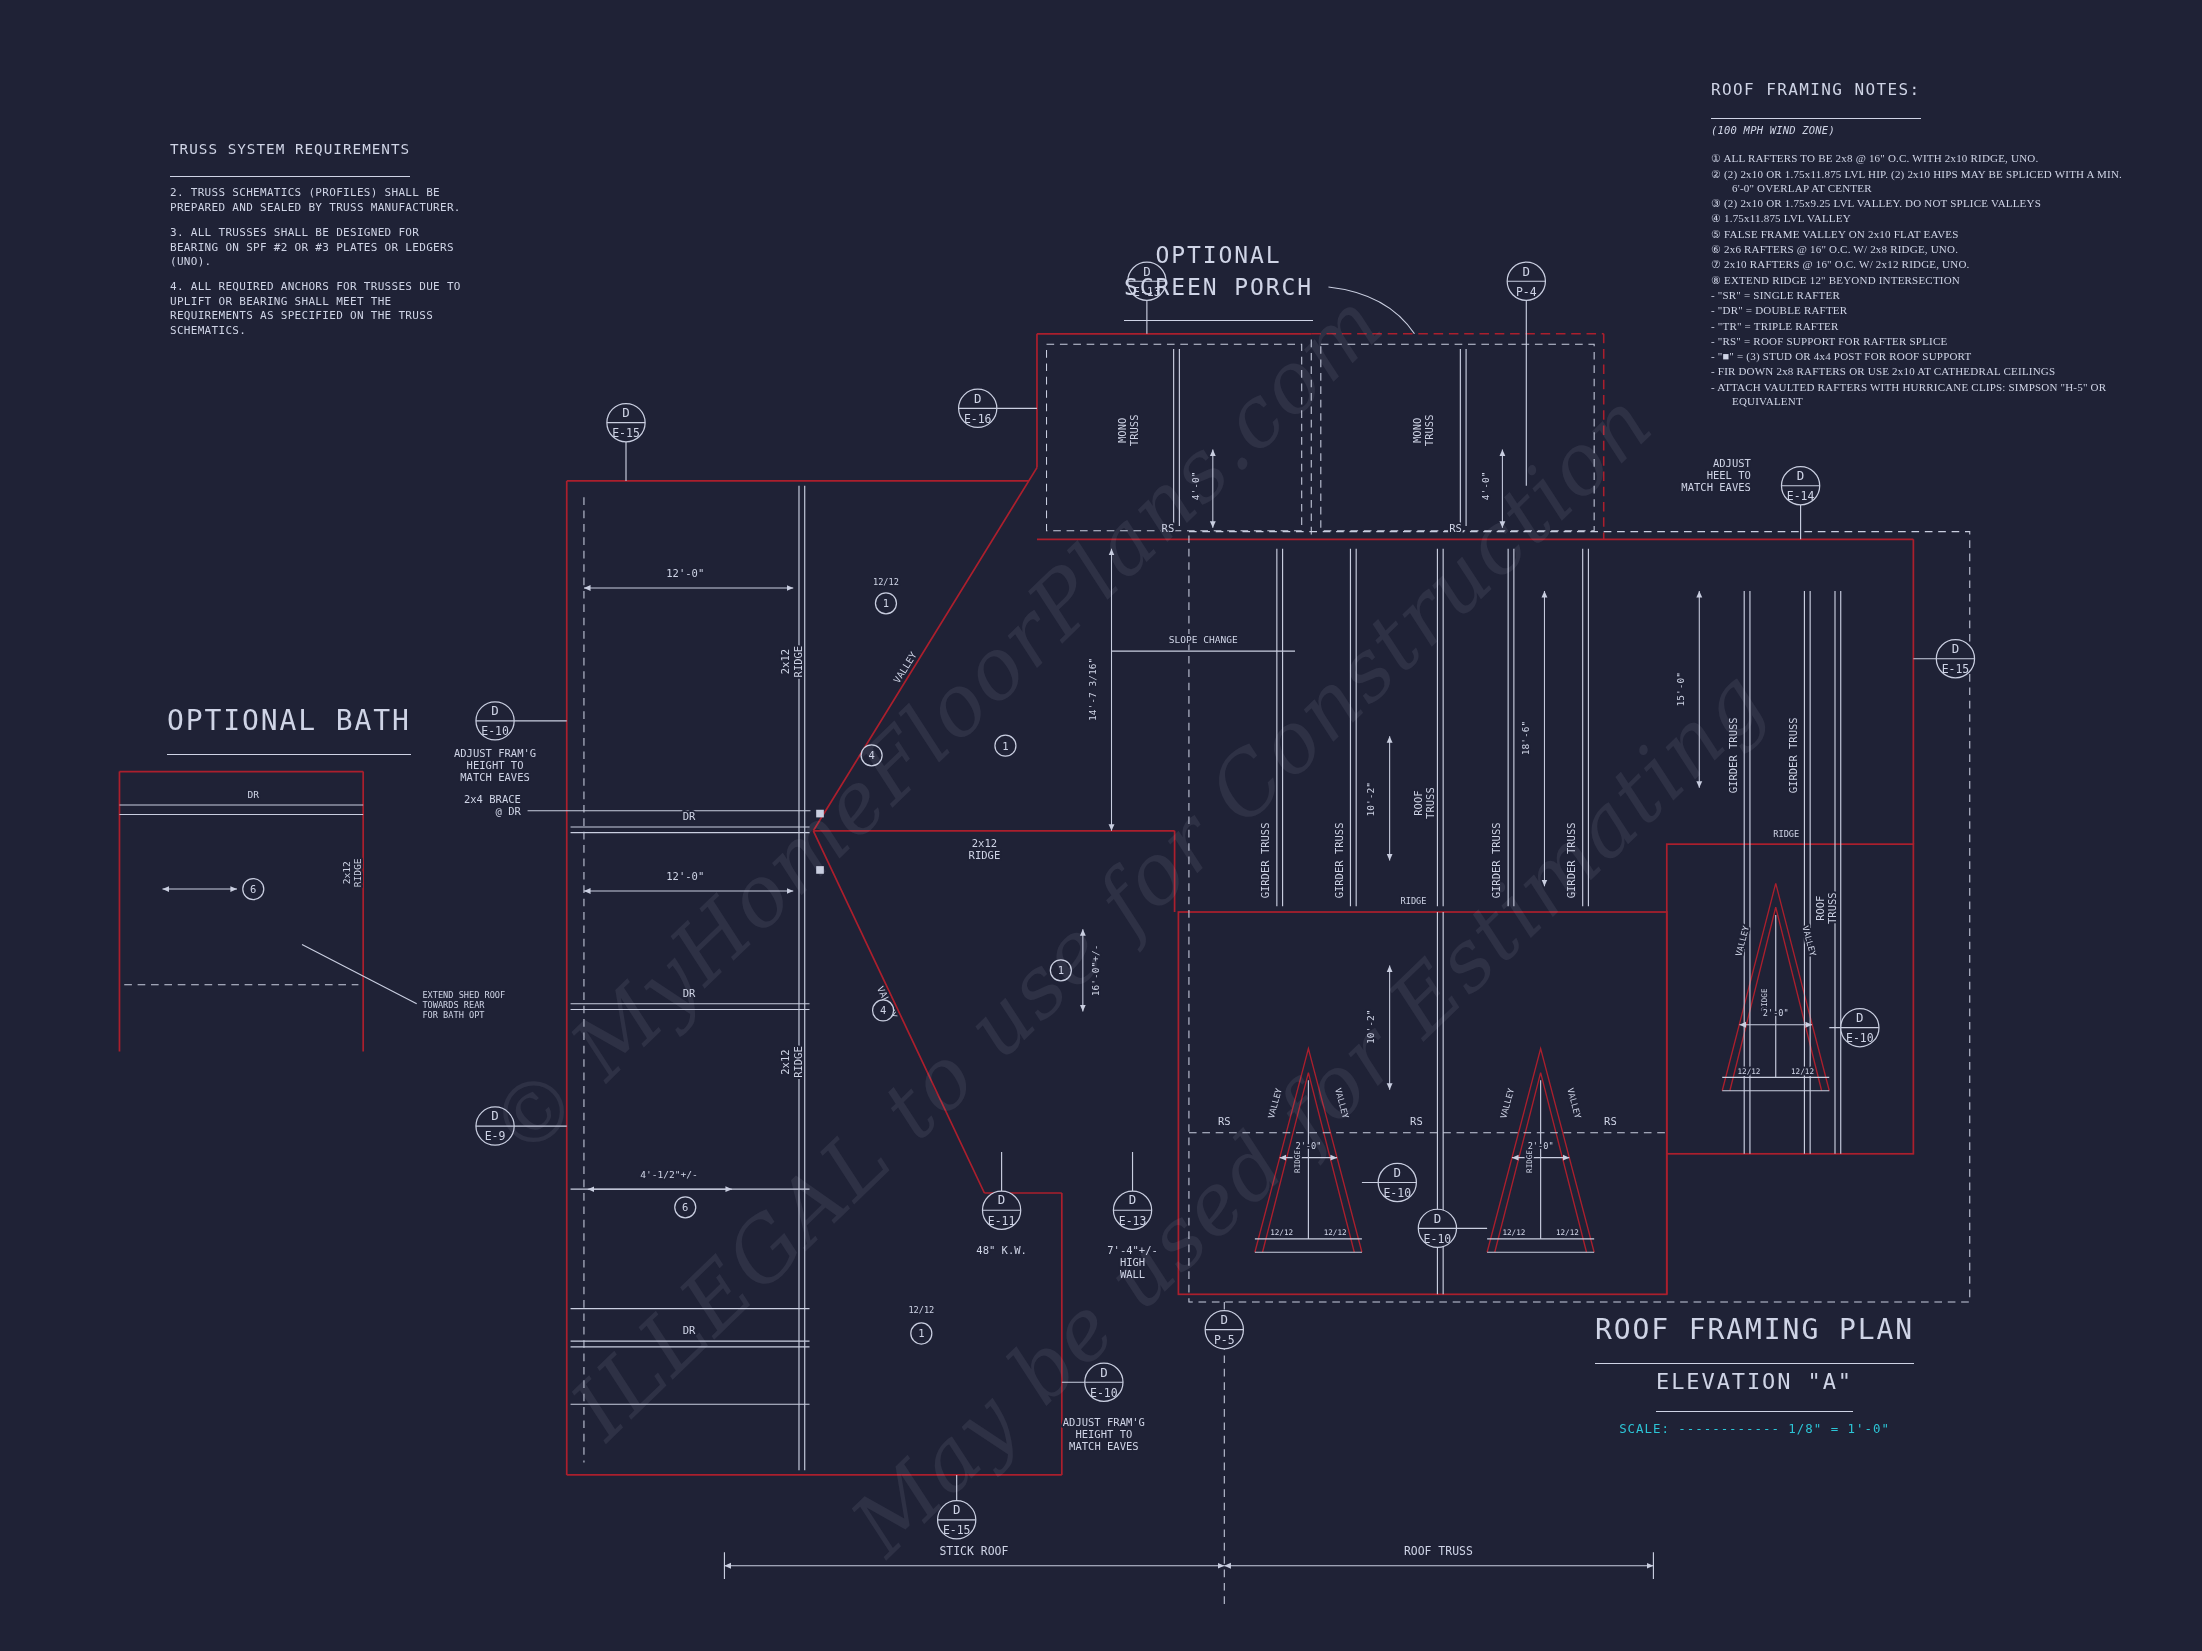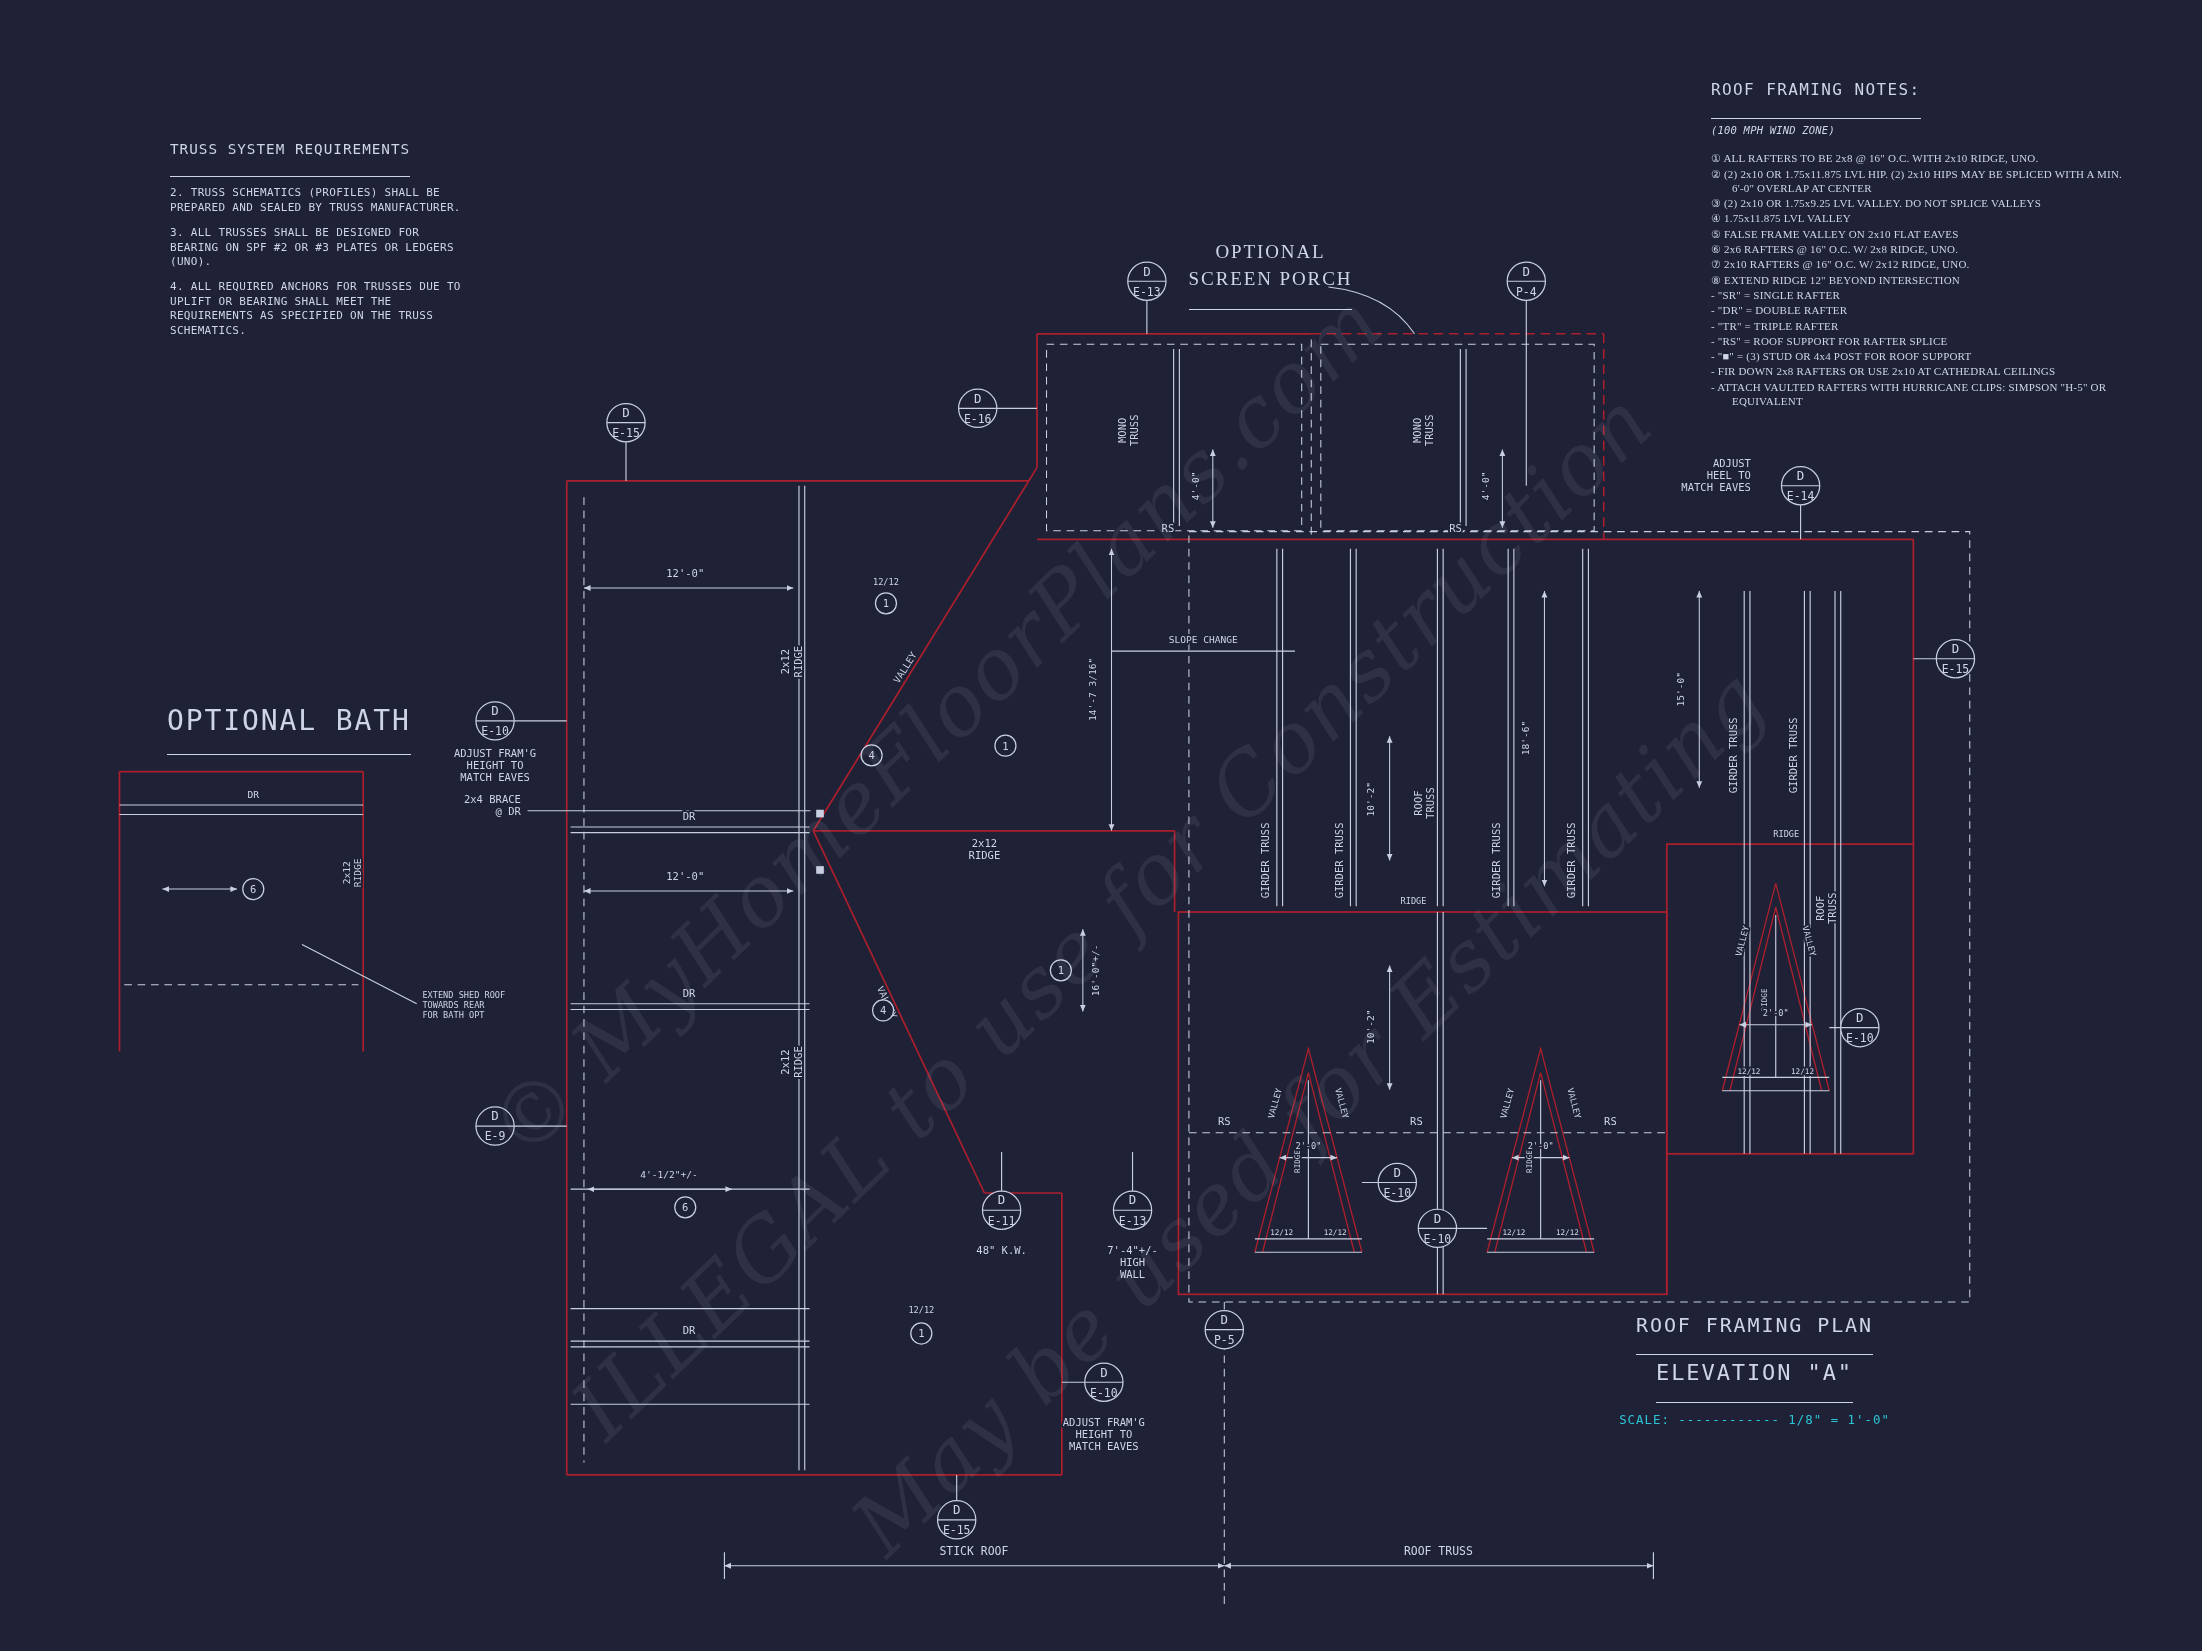--- a/index.html
+++ b/index.html
@@ -15,24 +15,24 @@
   #truss-req{left:170px;top:140px;width:298px;font-size:11px;line-height:1.32;letter-spacing:0.3px;}
   #truss-req .title{font-size:14.3px;letter-spacing:1px;margin-bottom:9.6px;}
   #truss-req .para{margin-bottom:10.5px;}
 
   #roof-notes{left:1711px;top:80px;width:417px;font-size:11px;line-height:1.3;letter-spacing:0.2px;}
   #roof-notes .title{font-size:16px;letter-spacing:1.4px;margin-bottom:4.8px;}
   #roof-notes .sub{font-style:italic;font-size:10.5px;margin-bottom:14px;}
   #roof-notes .note-line{padding-left:21px;text-indent:-21px;margin-bottom:1px;font-family:Liberation Serif, serif;}
 
   #opt-bath{left:167px;top:704px;font-size:28px;letter-spacing:1.9px;}
-  #screen-porch{left:1151px;top:239px;width:239px;text-align:center;font-size:19px;letter-spacing:1.9px;line-height:1.4;font-family:Liberation Serif, serif;}
+  #screen-porch{left:1099px;top:239px;width:239px;text-align:center;font-size:23px;letter-spacing:1.9px;line-height:1.4;}
 
   #title-block{left:1568px;top:1313px;width:373px;text-align:center;}
-  #title-block .t1{font-size:20px;letter-spacing:1.9px;}
+  #title-block .t1{font-size:28px;letter-spacing:1.9px;}
   #title-block .t2{font-size:22px;letter-spacing:1.9px;margin-top:4.8px;}
   #title-block .scale{color:#2cc5d6;font-size:12.4px;margin-top:9.6px;letter-spacing:1px;}
   #title-block .notes{text-align:left;font-size:11px;margin-top:13.4px;padding-left:55px;line-height:1.35;}
   #title-block .notes .note{padding-left:15.3px;text-indent:-15.3px;}
   #title-block .notes-title{margin-bottom:1.9px;}
 
   .wm{
     position:absolute;white-space:nowrap;pointer-events:none;
     font-family:"DejaVu Serif",serif;font-style:italic;
     font-size:84px;letter-spacing:1.9px;

